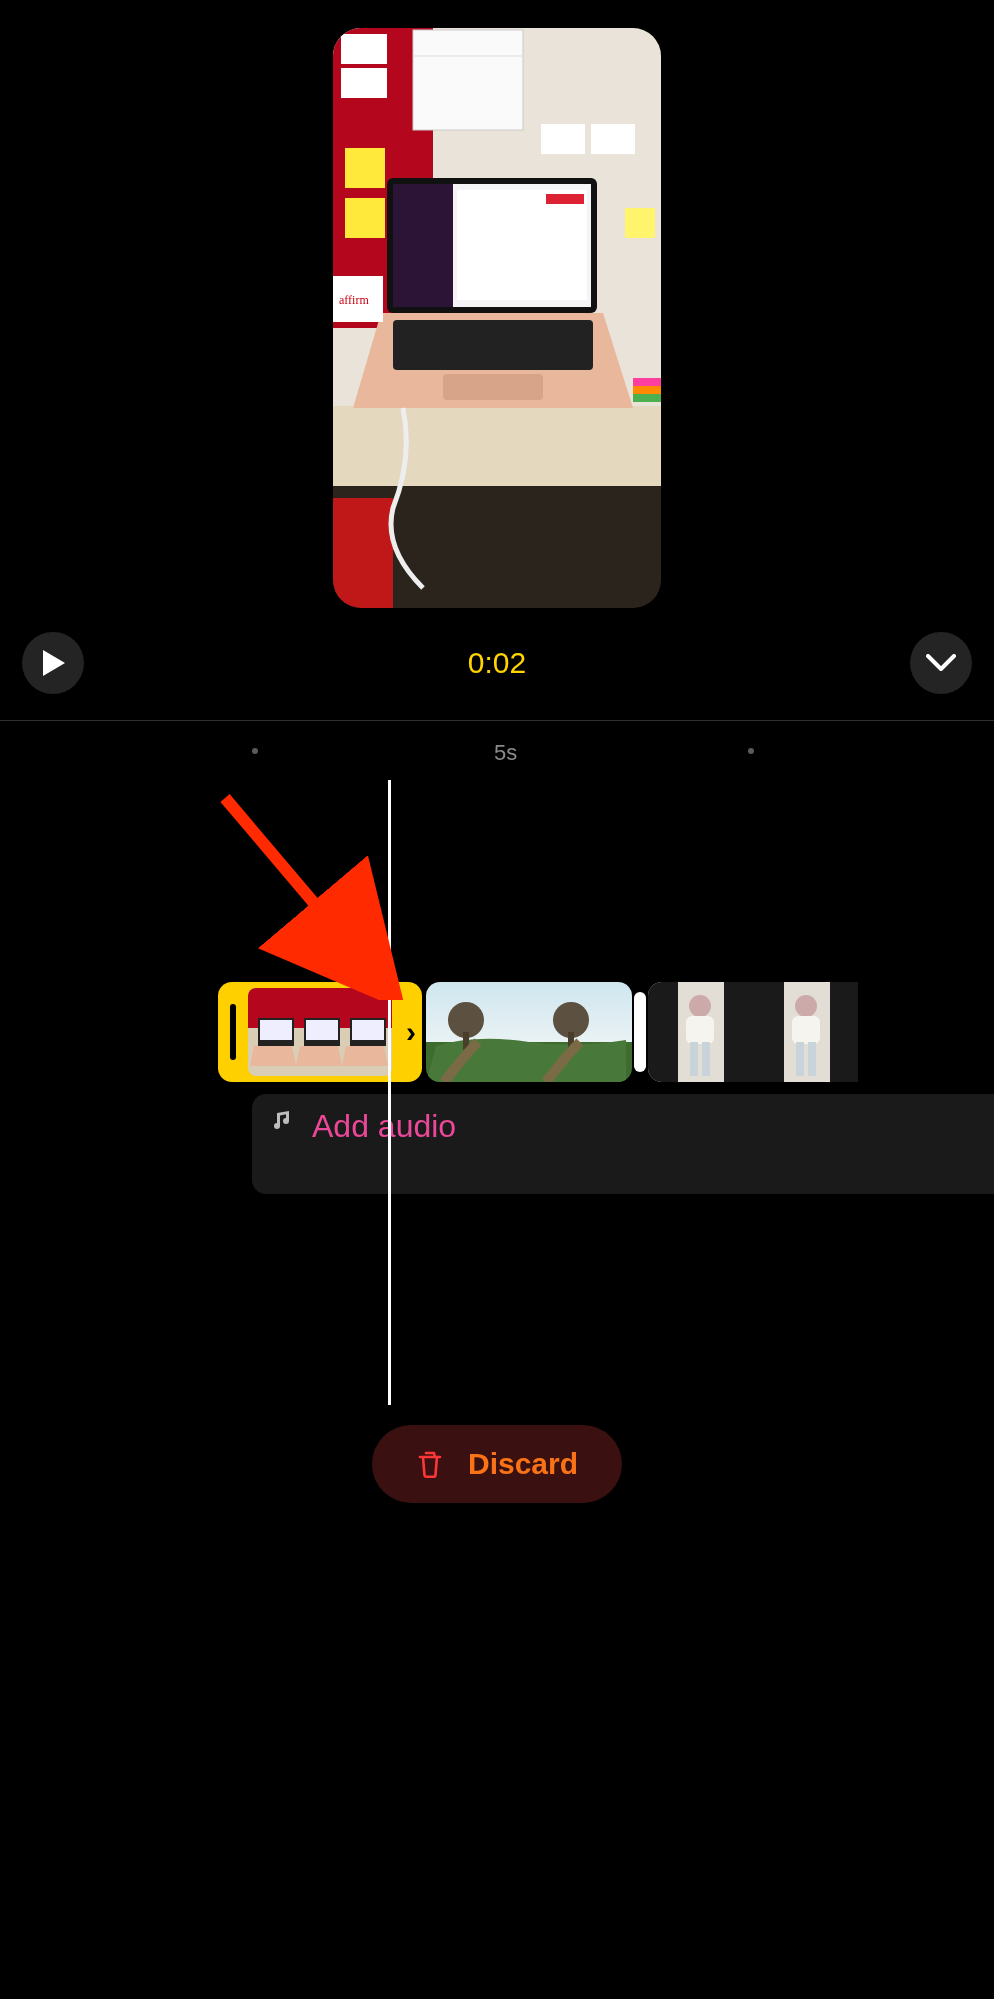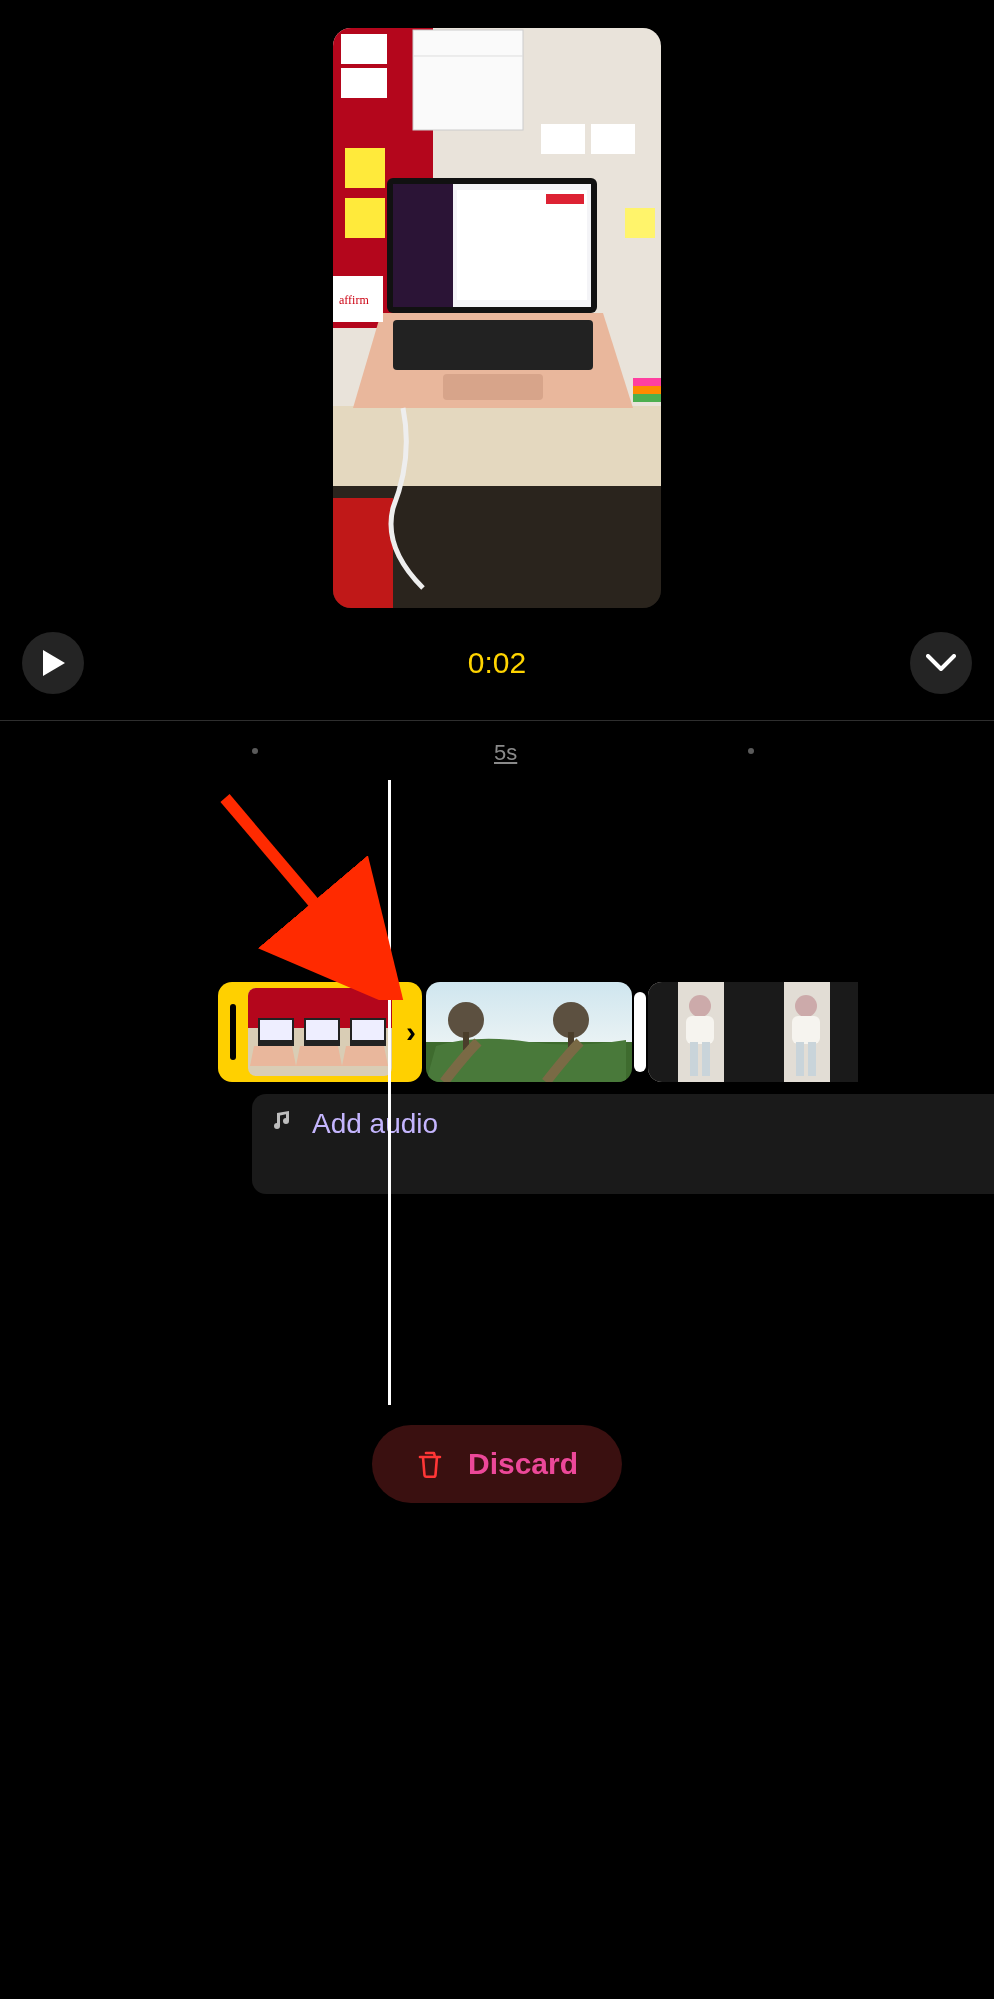--- a/index.html
+++ b/index.html
@@ -16,21 +16,21 @@
   
   .preview-wrap {
     width: 100%;
     display: flex;
     justify-content: center;
     padding-top: 28px;
   }
   .preview {
     width: 328px;
     height: 580px;
-    border-radius: 18px;
+    border-radius: 28px;
     overflow: hidden;
     position: relative;
     background: #111;
   }
 
   
   .ctrl-bar {
     position: absolute;
     top: 628px;
     left: 0;
@@ -81,21 +81,20 @@
     width: 6px;
     height: 6px;
     border-radius: 50%;
     background: #5a5a5a;
   }
   .ruler-label {
     position: absolute;
     top: 0;
     color: #8a8a8a;
     font-size: 22px;
-    text-decoration: underline;
   }
 
   
   .timeline {
     position: absolute;
     top: 980px;
     left: 0;
     width: 100%;
     height: 104px;
   }
@@ -163,33 +162,33 @@
     height: 100px;
     background: #1a1a1a;
     border-radius: 14px 0 0 14px;
     padding: 14px 20px;
     display: flex;
     align-items: flex-start;
     gap: 16px;
     cursor: pointer;
   }
   .audio-label {
-    color: #c4b5fd;
-    font-size: 28px;
+    color: #ec4899;
+    font-size: 32px;
     text-align: center;
   }
 
   
   .discard-btn {
     position: absolute;
     bottom: 480px;
     left: 50%;
     transform: translateX(-50%);
     background: #3a1010;
-    color: #ec4899;
+    color: #f97316;
     font-size: 30px;
     font-weight: 700;
     padding: 22px 44px;
     border-radius: 44px;
     display: flex;
     align-items: center;
     gap: 24px;
     cursor: pointer;
   }
   .discard-actual {

